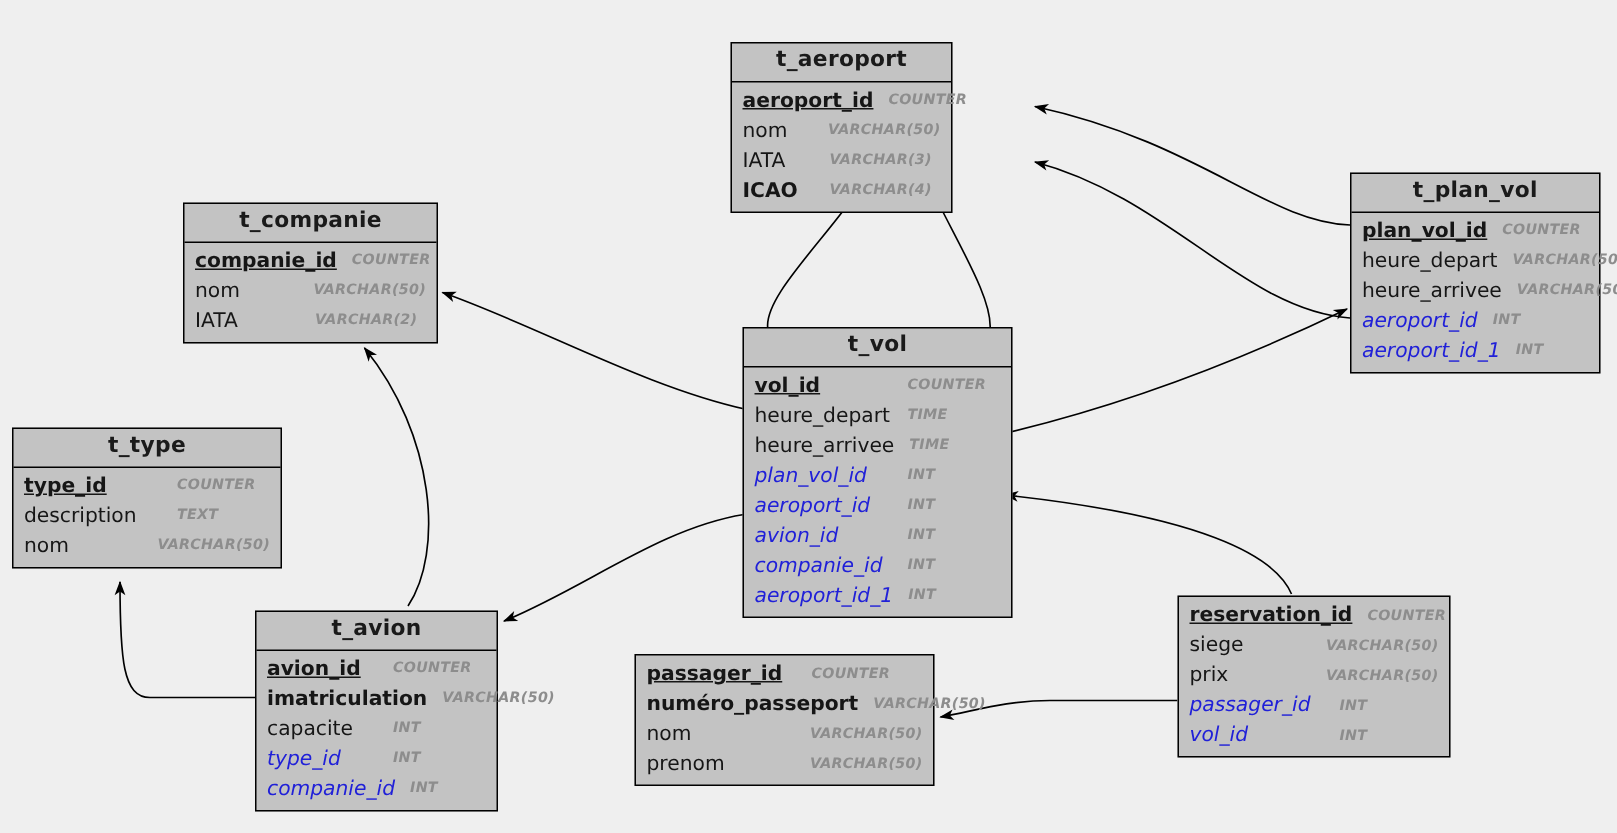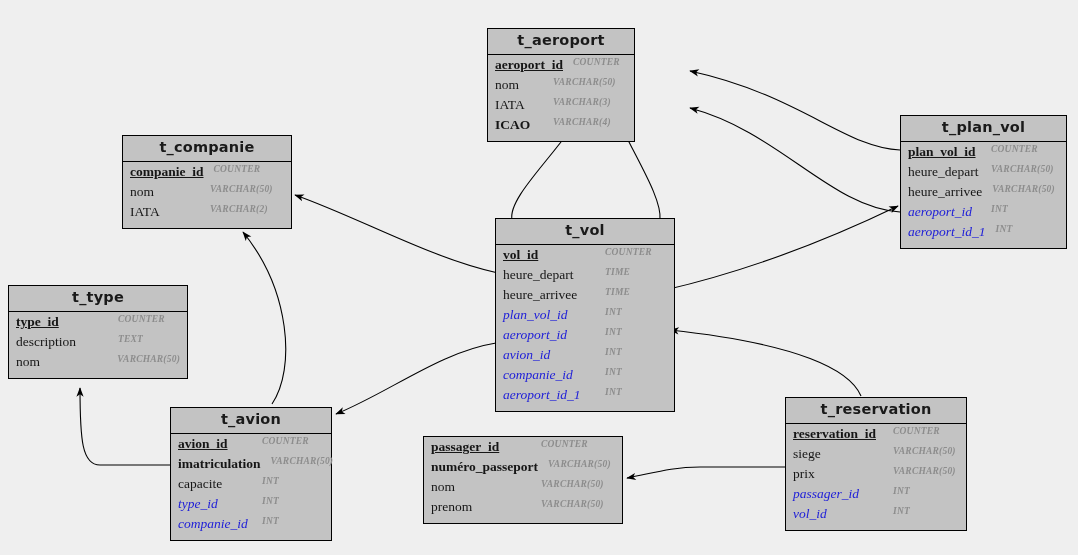--- a/index.html
+++ b/index.html
@@ -41,26 +41,25 @@
     padding: 4px 6px 5px 6px;
     border-bottom: 1px solid #000;
     line-height: 1.1;
     letter-spacing: 0.2px;
   }
   .fields {
     padding: 2px 0 4px 0;
   }
   .field {
     display: flex;
-    align-items: flex-start;
+    align-items: center;
     height: 20px;
     padding: 0 7px 0 7px;
     box-sizing: border-box;
     white-space: nowrap;
-    font-family: Liberation Serif, serif;
   }
   .fname {
     font-size: 13.5px;
     color: #161616;
     flex: 0 0 auto;
   }
   .ftype {
     font-size: 9.5px;
     font-style: italic;
     font-weight: bold;
@@ -283,21 +282,20 @@
             <span class="fname" data-name="field-name">nom</span>
             <span class="ftype" data-name="field-type">VARCHAR(50)</span>
           </div>
           <div class="field" data-name="field-row">
             <span class="fname" data-name="field-name">prenom</span>
             <span class="ftype" data-name="field-type">VARCHAR(50)</span>
           </div>
         </div>
       </div>
       <div class="entity" data-name="entity-t_reservation" style="left: 785px; top: 397px; width: 182px;">
-        <div class="entity-title" data-name="entity-title-t_reservation">t_reservation</div>
         <div class="fields" data-name="field-list-t_reservation">
           <div class="field f-pk" data-name="field-row">
             <span class="fname" data-name="field-name">reservation_id</span>
             <span class="ftype" data-name="field-type">COUNTER</span>
           </div>
           <div class="field" data-name="field-row">
             <span class="fname" data-name="field-name">siege</span>
             <span class="ftype" data-name="field-type">VARCHAR(50)</span>
           </div>
           <div class="field" data-name="field-row">

